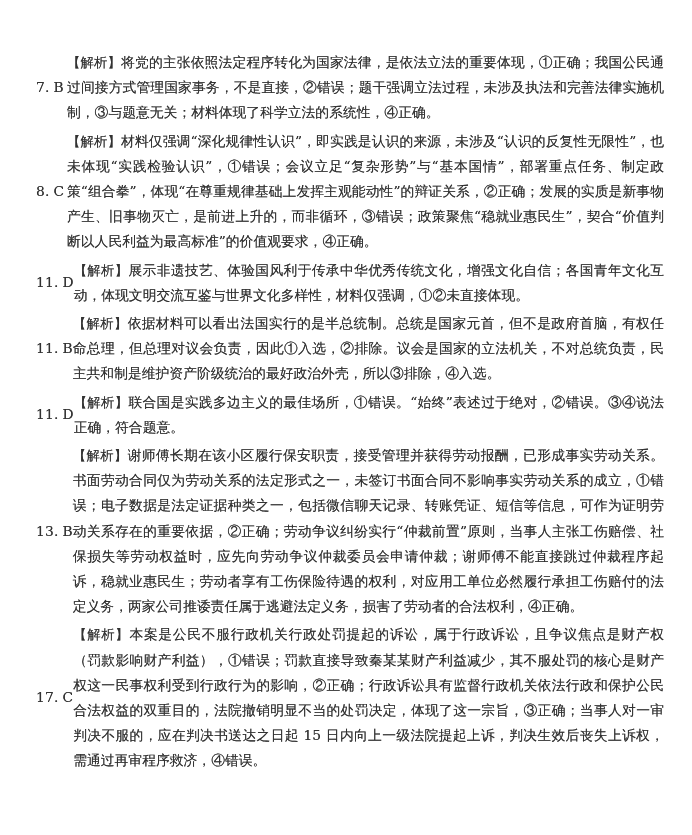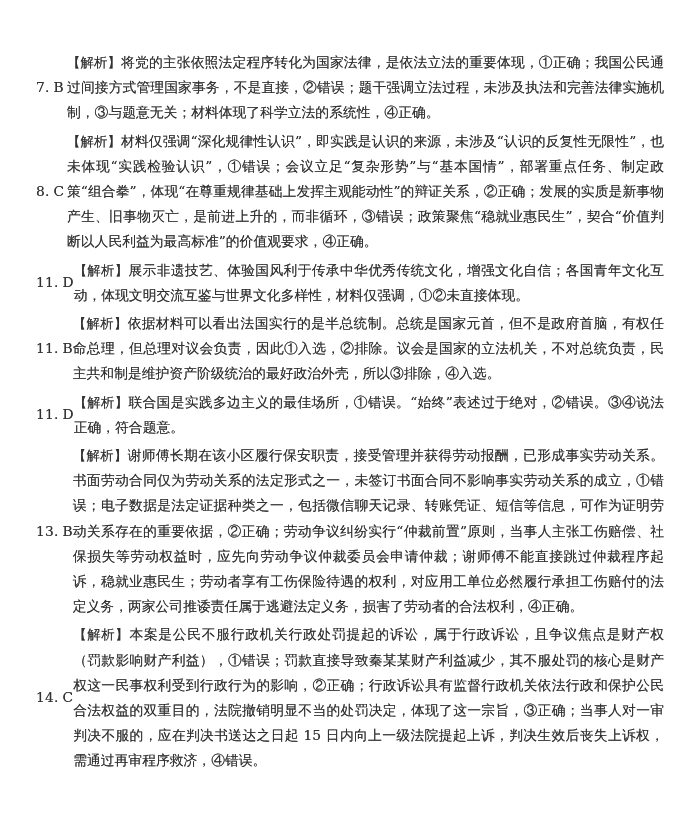--- a/index.html
+++ b/index.html
@@ -78,17 +78,17 @@
     <div class="num"><span>11.</span><span class="ans">D</span></div>
     <div class="body"><span class="lbl">【解析】</span><span>联合国是实践多边主义的最佳场所，①错误。“始终”表述过于绝对，②错误。③④说法正确，符合题意。</span></div>
   </div>
 
   <div class="item">
     <div class="num"><span>13.</span><span class="ans">B</span></div>
     <div class="body"><span class="lbl">【解析】</span><span>谢师傅长期在该小区履行保安职责，接受管理并获得劳动报酬，已形成事实劳动关系。书面劳动合同仅为劳动关系的法定形式之一，未签订书面合同不影响事实劳动关系的成立，①错误；电子数据是法定证据种类之一，包括微信聊天记录、转账凭证、短信等信息，可作为证明劳动关系存在的重要依据，②正确；劳动争议纠纷实行“仲裁前置”原则，当事人主张工伤赔偿、社保损失等劳动权益时，应先向劳动争议仲裁委员会申请仲裁；谢师傅不能直接跳过仲裁程序起诉，稳就业惠民生；劳动者享有工伤保险待遇的权利，对应用工单位必然履行承担工伤赔付的法定义务，两家公司推诿责任属于逃避法定义务，损害了劳动者的合法权利，④正确。</span></div>
   </div>
 
   <div class="item">
-    <div class="num"><span>14.</span><span class="ans">C</span></div>
+    <div class="num"><span>17.</span><span class="ans">C</span></div>
     <div class="body"><span class="lbl">【解析】</span><span>本案是公民不服行政机关行政处罚提起的诉讼，属于行政诉讼，且争议焦点是财产权（罚款影响财产利益），①错误；罚款直接导致秦某某财产利益减少，其不服处罚的核心是财产权这一民事权利受到行政行为的影响，②正确；行政诉讼具有监督行政机关依法行政和保护公民合法权益的双重目的，法院撤销明显不当的处罚决定，体现了这一宗旨，③正确；当事人对一审判决不服的，应在判决书送达之日起 15 日内向上一级法院提起上诉，判决生效后丧失上诉权，需通过再审程序救济，④错误。</span></div>
   </div>
 
 </div>
 
 </body></html>

